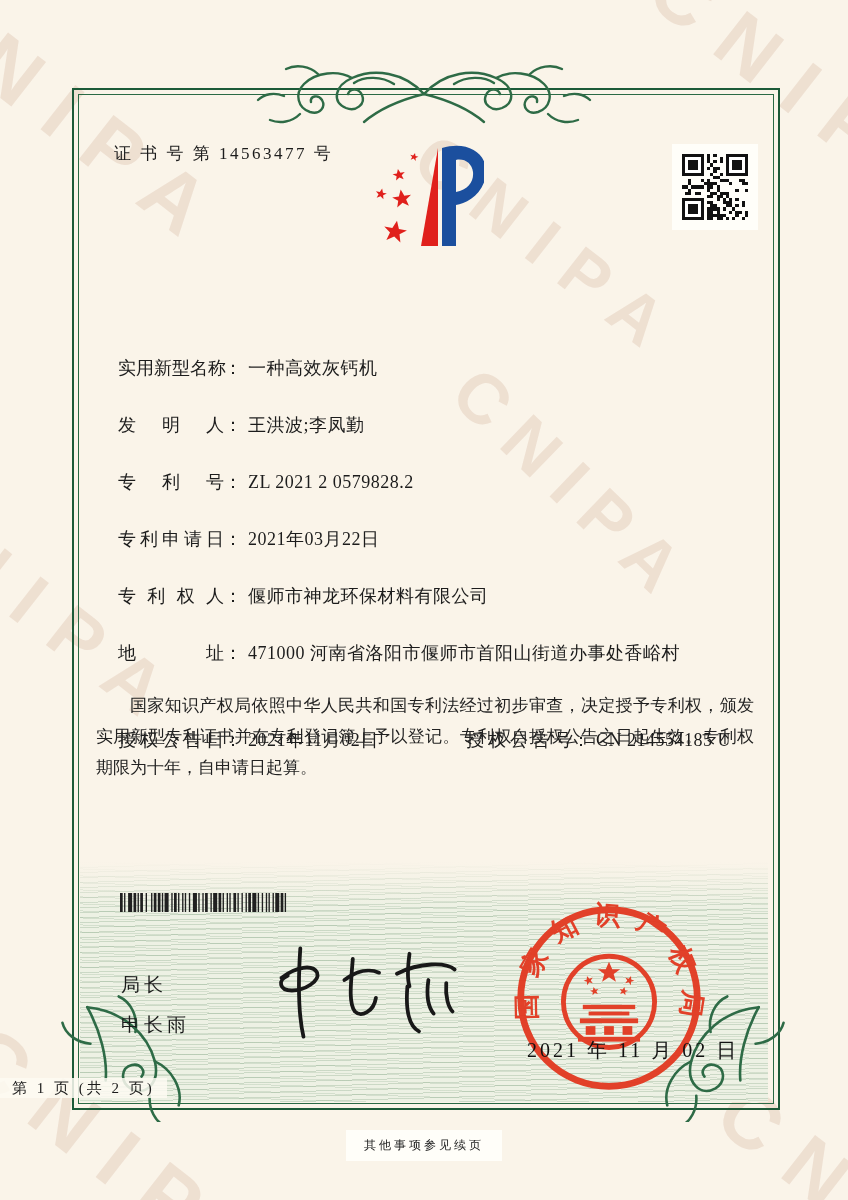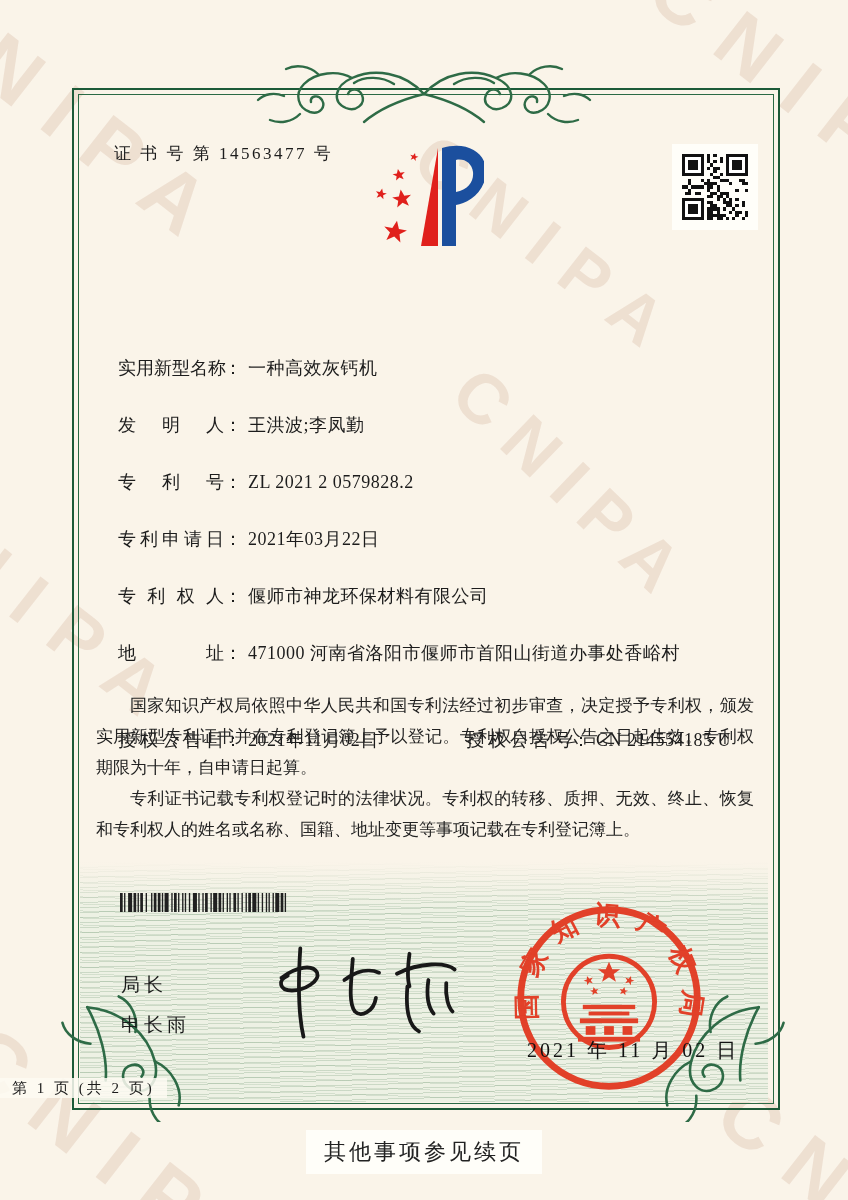--- a/index.html
+++ b/index.html
@@ -75,21 +75,21 @@
   }
   .page-footer{
     position:absolute;left:0;top:1079px;width:848px;text-align:left;z-index:5;font-size:15px;letter-spacing:3px;
   }
   .page-footer span{background:rgba(253,250,242,0.85);padding:2px 12px;}
   .cont-note{
     position:absolute;left:0;top:1130px;width:848px;text-align:center;z-index:4;
   }
   .cont-note span{
     display:inline-block;background:#fffef9;padding:7px 18px;
-    font-size:22px;letter-spacing:3px;color:#222;
+    font-size:12px;letter-spacing:3px;color:#222;
   }
 </style>
 </head>
 <body>
 
 <div id="page">
 
   <div class="wm" style="left:-52px;top:-38px;font-size:82px;">CNIPA</div>
   <div class="wm" style="left:688px;top:-58px;font-size:80px;">CNIPA</div>
   <div class="wm" style="left:448px;top:118px;font-size:68px;letter-spacing:22px;">CNIPA</div>
@@ -304,21 +304,20 @@
         <span class="fcolon">：</span>
       <span class="fvalue w1">2021年11月02日</span>
       <span class="flabel">授权公告号</span>
         <span class="fcolon">：</span>
       <span class="fvalue">CN 214554185 U</span>
     </div>
   </div>
 
   <div class="paras">
     <p>国家知识产权局依照中华人民共和国专利法经过初步审查，决定授予专利权，颁发实用新型专利证书并在专利登记簿上予以登记。专利权自授权公告之日起生效。专利权期限为十年，自申请日起算。</p>
-    <p>专利证书记载专利权登记时的法律状况。专利权的转移、质押、无效、终止、恢复和专利权人的姓名或名称、国籍、地址变更等事项记载在专利登记簿上。</p>
   </div>
 
   <svg id="barcodesvg" class="barcode" viewBox="0 0 218 19" preserveAspectRatio="none">
       <rect x="0.00" y="0" width="2.70" height="19" fill="#202020"></rect>
       <rect x="4.05" y="0" width="1.35" height="19" fill="#202020"></rect>
       <rect x="8.10" y="0" width="4.05" height="19" fill="#202020"></rect>
       <rect x="13.50" y="0" width="2.70" height="19" fill="#202020"></rect>
       <rect x="17.55" y="0" width="1.35" height="19" fill="#202020"></rect>
       <rect x="20.25" y="0" width="2.70" height="19" fill="#202020"></rect>
       <rect x="25.65" y="0" width="1.35" height="19" fill="#202020"></rect>

